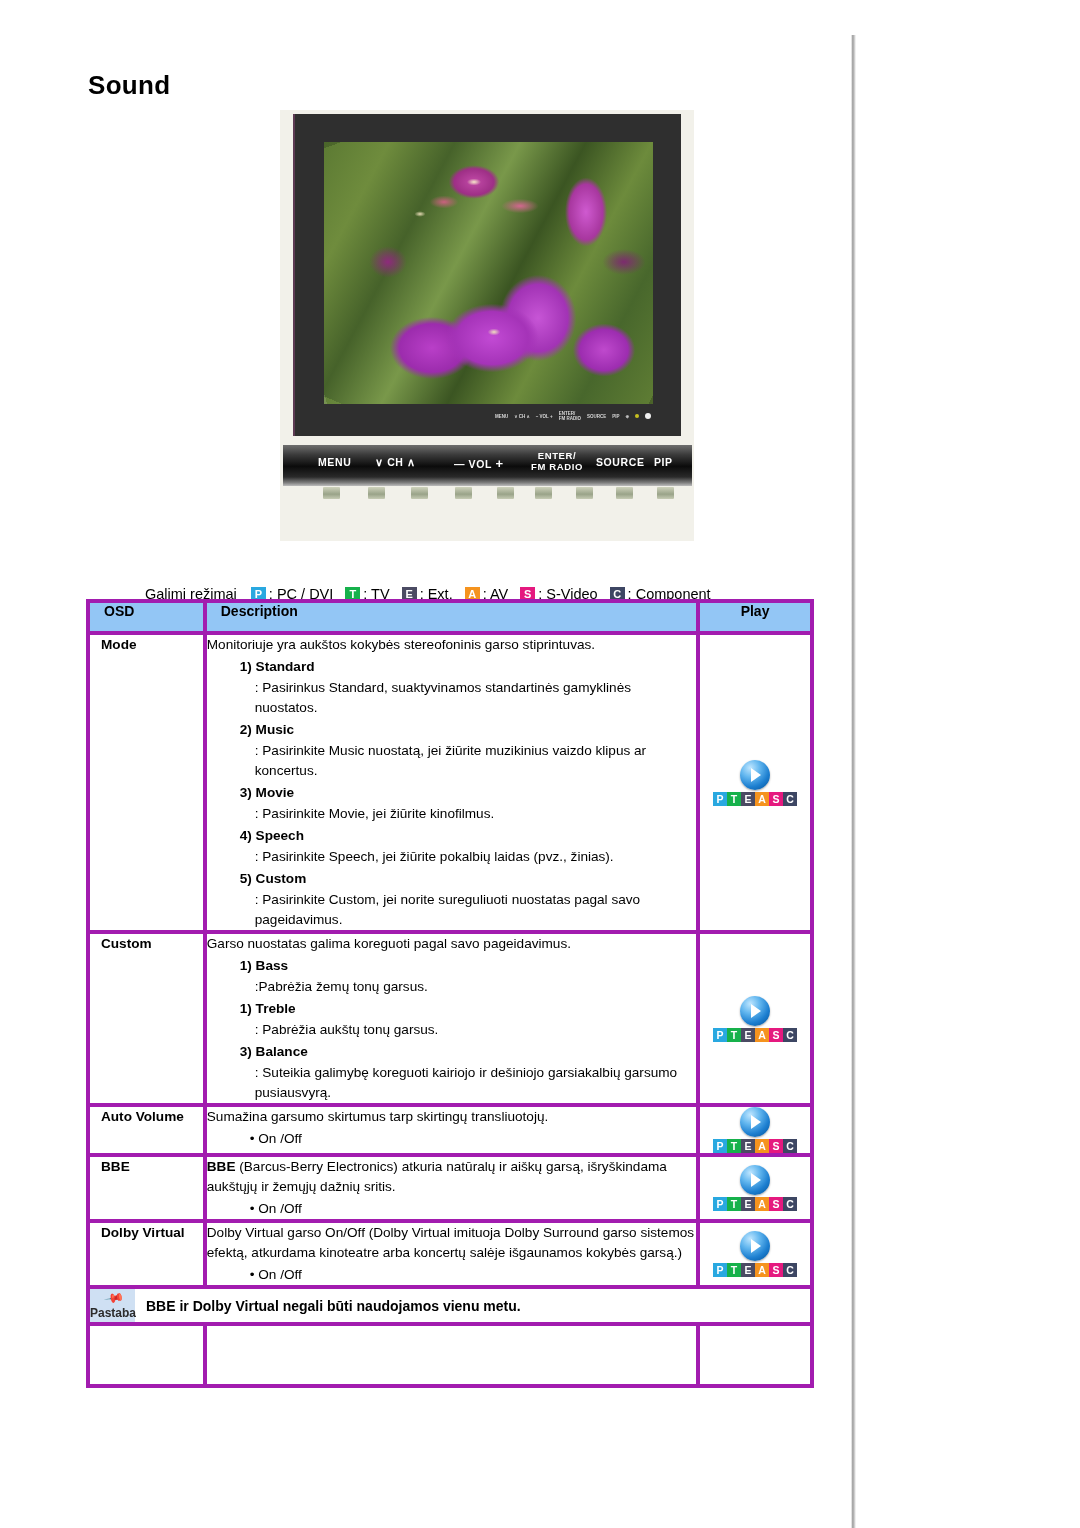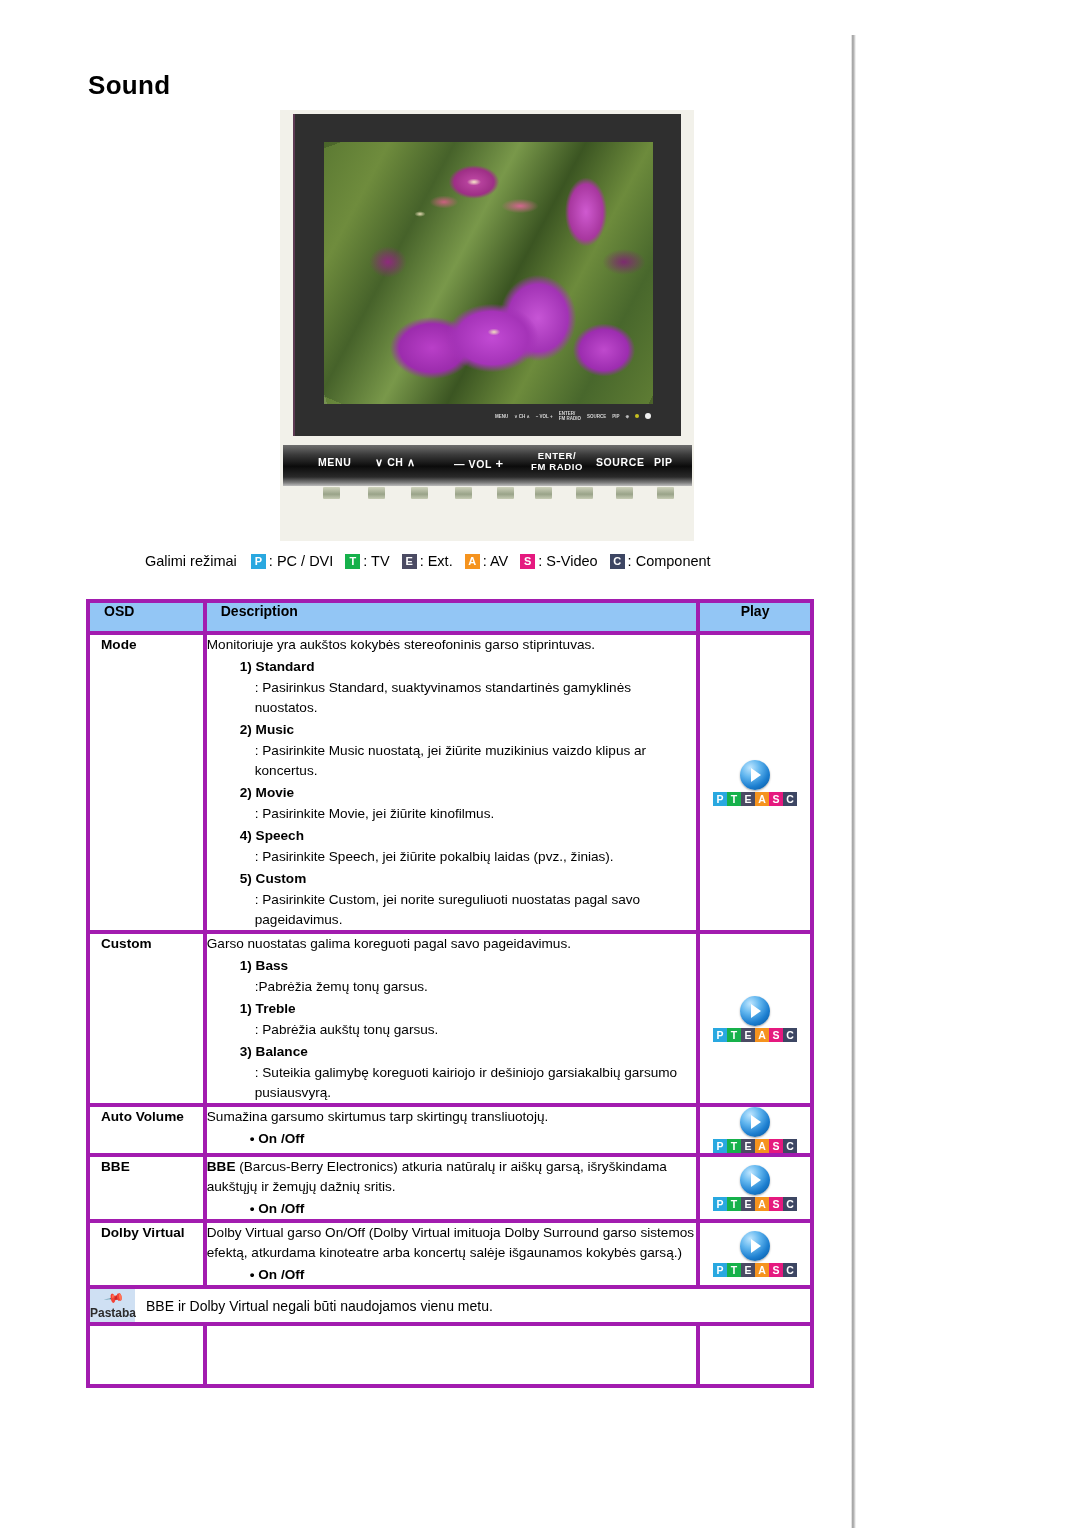--- a/index.html
+++ b/index.html
@@ -154,21 +154,21 @@
     width: 17px;
     height: 12px;
     background: linear-gradient(to bottom, #cfd3bd, #9aa389 60%, #c6cbb4);
     border-radius: 1px;
   }
 
   
   .legend {
     position: absolute;
     left: 145px;
-    top: 553px;
+    top: 586px;
     display: flex;
     align-items: flex-start;
     font-size: 14.5px;
     white-space: nowrap;
   }
   .legend .lbl { margin-right: 14px; }
   .legend .grp { display: flex; align-items: center; margin-right: 12px; }
   .legend .grp .txt { margin-left: 3px; }
   .badge {
     display: inline-block;
@@ -208,21 +208,21 @@
   .col-osd { width: 117px; }
   .col-desc { width: 495px; }
   .col-play { width: 114px; }
 
   .cell { padding: 9px 10px 12px 13px; line-height: 20px; }
   .cell.osd { font-weight: bold; padding-left: 11px; }
   .cell.play { padding: 0; text-align: center; vertical-align: middle; }
   .lead { margin: 0 0 1px 0; }
   .sub { font-weight: bold; margin: 2px 0 0 33px; }
   .subdesc { margin: 1px 0 0 48px; }
-  .bullet { font-weight: bold; margin: 2px 0 0 43px; }
+  .bullet { font-weight: normal; margin: 2px 0 0 43px; }
   .gap { height: 12px; }
   .modes-note { font-weight: bold; margin: 0 0 0 33px; }
 
   
   .play-stack {
     display: inline-flex;
     flex-direction: column;
     align-items: center;
     gap: 2px;
   }
@@ -275,21 +275,21 @@
   .note-icon .pin-label {
     position: absolute;
     left: 0;
     right: 0;
     bottom: 2px;
     text-align: center;
     font-size: 12px;
     color: #2c2c2c;
     font-weight: bold;
   }
-  .note-text { font-weight: normal; font-size: 14px; }
+  .note-text { font-weight: bold; font-size: 14px; }
 </style>
 </head>
 <body>
 
 <div class="page-rule"></div>
 
 <div class="page-title">Sound</div>
 
 <div class="monitor-wrap">
   <div class="monitor-bezel">
@@ -382,21 +382,21 @@
   <tbody>
 
     <tr>
       <td class="cell osd">Mode</td>
       <td class="cell">
         <p class="lead">Monitoriuje yra aukštos kokybės stereofoninis garso stiprintuvas.</p>
         <p class="sub">1) Standard</p>
         <p class="subdesc">: Pasirinkus Standard, suaktyvinamos standartinės gamyklinės nuostatos.</p>
         <p class="sub">2) Music</p>
         <p class="subdesc">: Pasirinkite Music nuostatą, jei žiūrite muzikinius vaizdo klipus ar koncertus.</p>
-        <p class="sub">2) Movie</p>
+        <p class="sub">3) Movie</p>
         <p class="subdesc">: Pasirinkite Movie, jei žiūrite kinofilmus.</p>
         <p class="sub">4) Speech</p>
         <p class="subdesc">: Pasirinkite Speech, jei žiūrite pokalbių laidas (pvz., žinias).</p>
         <p class="sub">5) Custom</p>
         <p class="subdesc">: Pasirinkite Custom, jei norite sureguliuoti nuostatas pagal savo pageidavimus.</p>
       </td>
       <td class="cell play">
         <span class="play-stack">
           <span class="play-orb"></span>
           <span class="pteasc">

